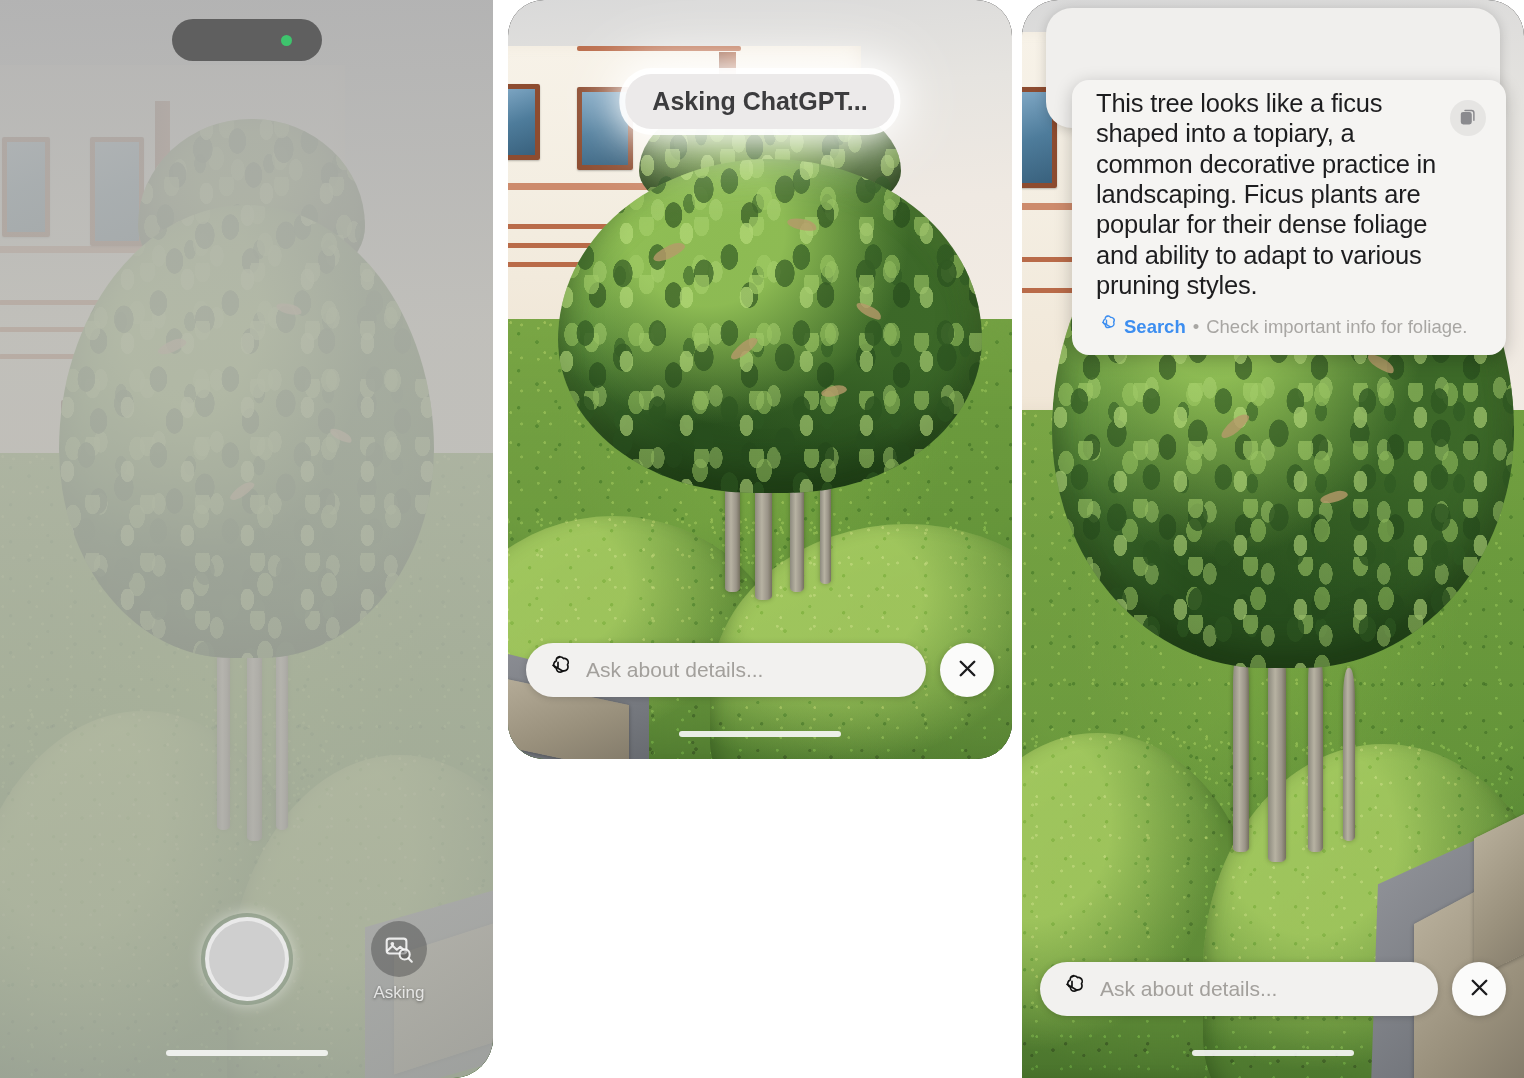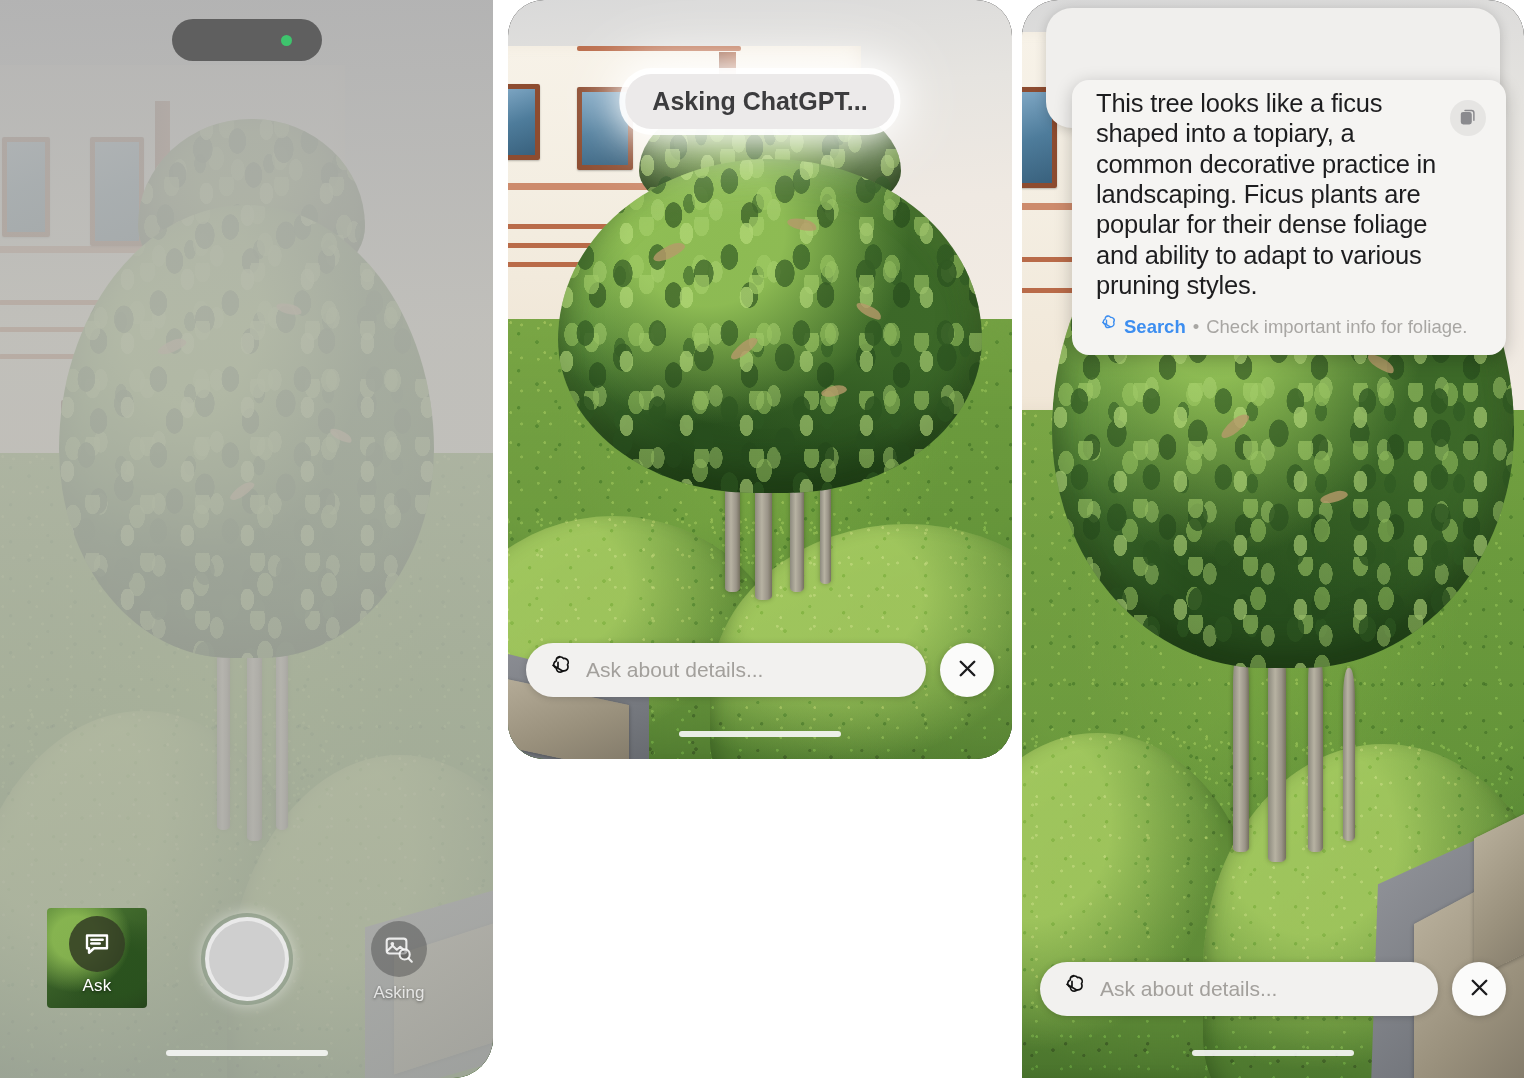--- a/index.html
+++ b/index.html
@@ -273,30 +273,20 @@
       <div class="pathstone" style="right:-2%;bottom:2%;width:22%;height:11%;transform:skewY(-18deg);"></div>
     </div>
 
     <div class="fog"></div>
 
     <div class="dyn-island">
       <span class="green-dot"></span>
     </div>
 
     <div class="cam-controls">
-      <div class="ask-thumb">
-        <span class="ask-circle">
-          <svg width="30" height="30" viewBox="0 0 24 24" fill="none" stroke="#fff" stroke-width="1.9" stroke-linecap="round" stroke-linejoin="round">
-            <path d="M4 5.2h16v10.2H9.6L5.6 19v-3.6H4z"></path>
-            <line x1="7.4" y1="8.6" x2="16.6" y2="8.6"></line>
-            <line x1="7.4" y1="11.6" x2="14.2" y2="11.6"></line>
-          </svg>
-        </span>
-        <span class="ask-label">Ask</span>
-      </div>
 
       <div class="shutter"></div>
 
       <div class="search-btn">
         <span class="search-circle">
           <svg width="32" height="32" viewBox="0 0 26 26" fill="none" stroke="rgba(255,255,255,.85)" stroke-width="1.7" stroke-linecap="round" stroke-linejoin="round">
             <rect x="3" y="4.6" width="16" height="12" rx="2.2"></rect>
             <circle cx="7.6" cy="8.8" r="1.5" fill="rgba(255,255,255,.85)" stroke="none"></circle>
             <path d="M3.6 14.4l4.2-4 3.4 3.2 2.8-2.4 4.8 4.2"></path>
             <circle cx="17.6" cy="17.4" r="4.1" fill="rgba(70,70,70,.45)"></circle>

